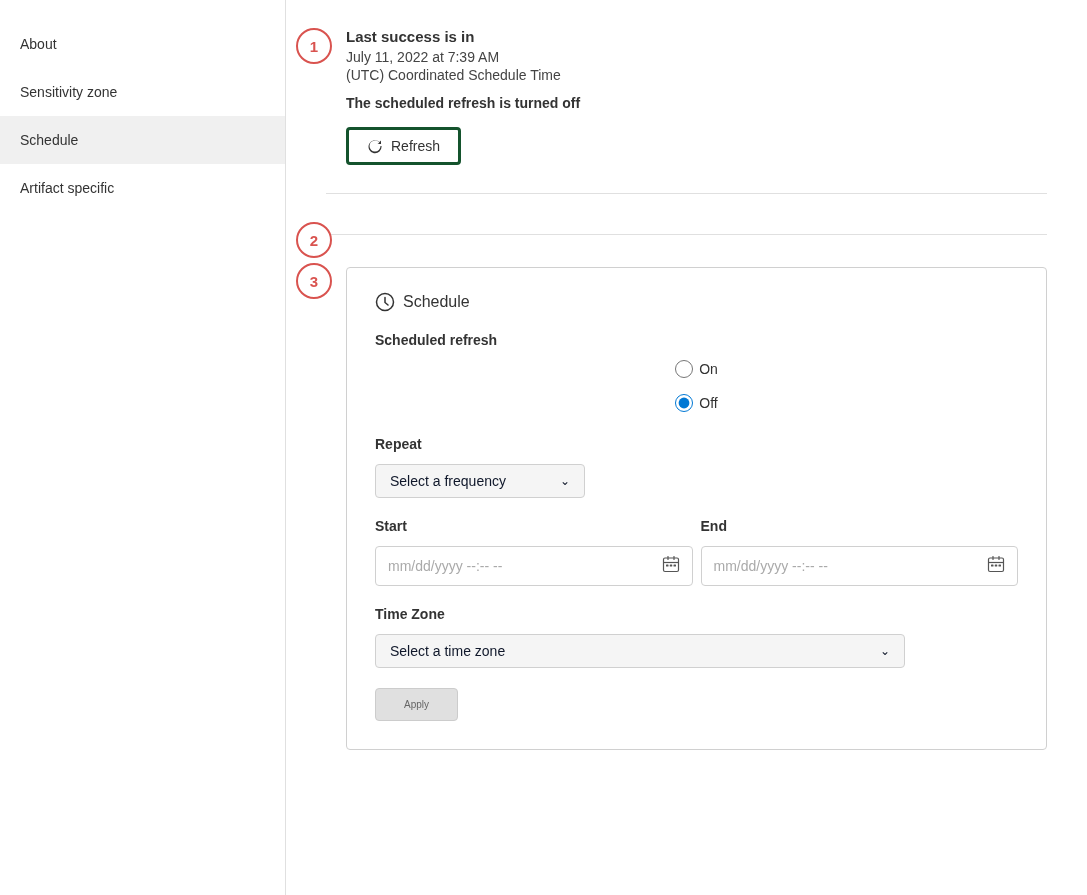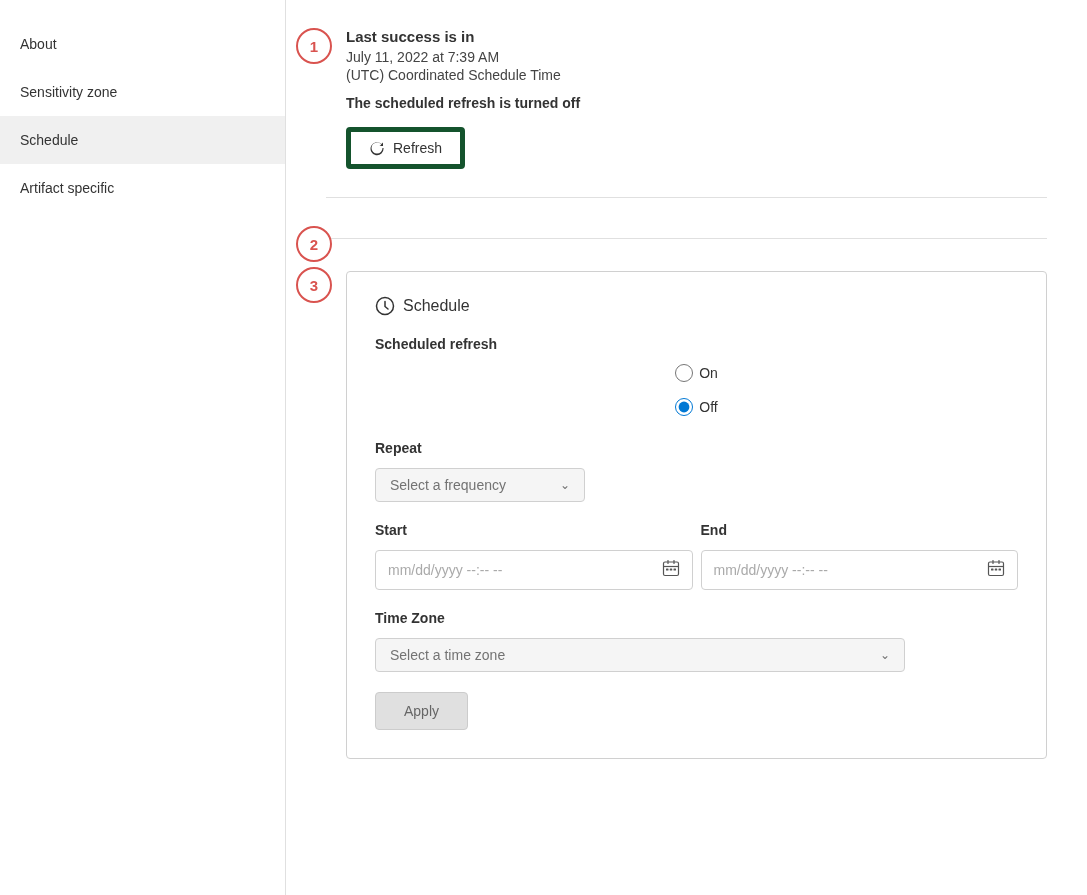--- a/index.html
+++ b/index.html
@@ -80,21 +80,21 @@
     .scheduled-off-text {
       font-weight: 700;
       font-size: 14px;
       margin-bottom: 16px;
     }
     .refresh-button {
       display: inline-flex;
       align-items: center;
       gap: 8px;
       padding: 8px 18px;
-      border: 5px solid #14532d;
+      border: 3px solid #14532d;
       background: #fff;
       border-radius: 4px;
       cursor: pointer;
       font-size: 14px;
       color: #333;
     }
     .schedule-card {
       border: 1px solid #d0d0d0;
       border-radius: 4px;
       padding: 24px 28px 28px 28px;
@@ -146,21 +146,21 @@
     .select-dropdown {
       display: flex;
       align-items: center;
       justify-content: space-between;
       padding: 8px 14px;
       border: 1px solid #d0d0d0;
       border-radius: 4px;
       background: #f5f5f5;
       cursor: pointer;
       font-size: 14px;
-      color: #737373;
+      color: #0f172a;
       width: 210px;
     }
     .timezone-select {
       width: 530px;
     }
     .datetime-row {
       display: flex;
       gap: 8px;
       margin-bottom: 20px;
     }
@@ -181,21 +181,21 @@
     .calendar-icon {
       color: #555;
       font-size: 16px;
     }
     .apply-button {
       padding: 10px 28px;
       background: #e0e0e0;
       border: 1px solid #ccc;
       border-radius: 4px;
       cursor: pointer;
-      font-size: 14px;
+      font-size: 10px;
       color: #666;
     }
   </style>
 </head>
 <body>
 
 <div class="container">
 
   <nav class="sidebar">
     <div class="sidebar-item">

